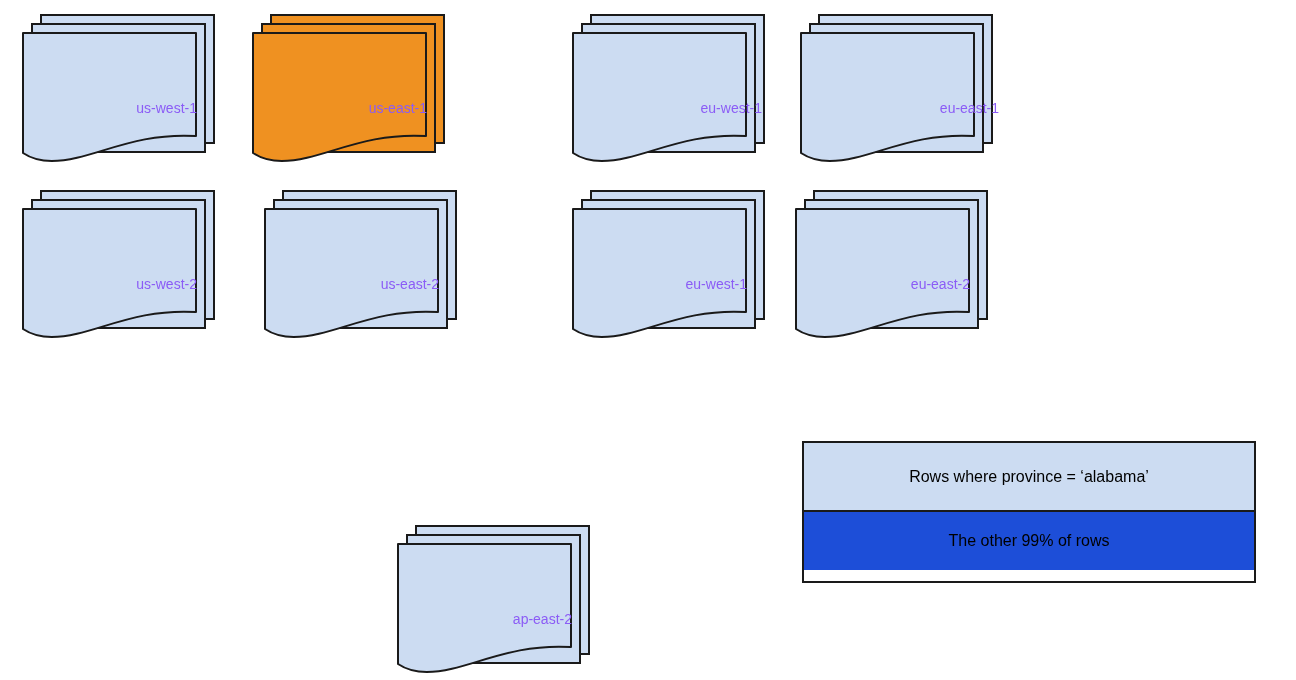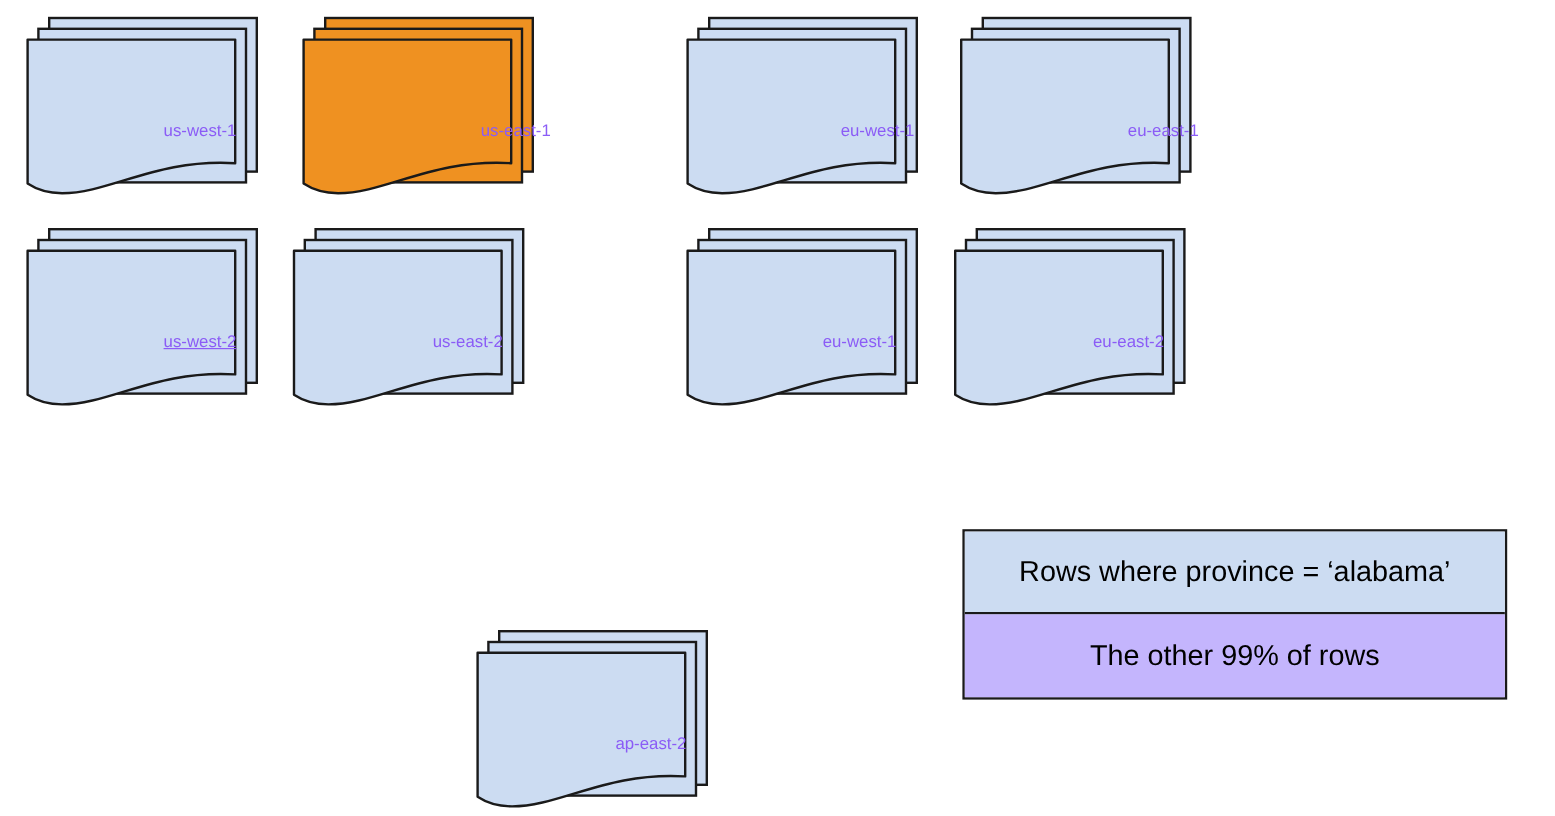--- a/index.html
+++ b/index.html
@@ -40,21 +40,21 @@
     position: absolute;
     box-sizing: border-box;
     border: 2px solid #1a1a1a;
   }
   .legend-row {
     box-sizing: border-box;
     display: flex;
     align-items: center;
     justify-content: center;
     font-family: "Liberation Sans", sans-serif;
-    font-size: 24px;
+    font-size: 16px;
     color: #000000;
     white-space: nowrap;
   }
   .legend-row.blue-row {
     border-bottom: 2px solid #1a1a1a;
   }
 </style>
 </head>
 <body>
 
@@ -66,21 +66,21 @@
         <path d="M 1 1 L 174 1 L 174 104 C 108.5 100, 70 129, 29.750000000000004 129 C 15.75 129, 7 125, 1 121 Z" transform="translate(0,18)" fill="#ccdcf2" stroke="#1a1a1a" stroke-width="2" stroke-linejoin="round"></path>
       </svg>
       <div class="doc-label" style="left: 0px; top: 85.6px; width: 175px;">us-west-1</div>
     </div>
     <div class="doc-stack" style="left: 252px; top: 14px; width: 193px; height: 148px;">
       <svg width="193" height="148" viewBox="0 0 193 148">
         <rect x="19" y="1" width="173" height="128" fill="#ef9121" stroke="#1a1a1a" stroke-width="2"></rect>
         <rect x="10" y="10" width="173" height="128" fill="#ef9121" stroke="#1a1a1a" stroke-width="2"></rect>
         <path d="M 1 1 L 174 1 L 174 104 C 108.5 100, 70 129, 29.750000000000004 129 C 15.75 129, 7 125, 1 121 Z" transform="translate(0,18)" fill="#ef9121" stroke="#1a1a1a" stroke-width="2" stroke-linejoin="round"></path>
       </svg>
-      <div class="doc-label" style="left: 0px; top: 85.6px; width: 175px; padding-left: 32px;">us-east-1</div>
+      <div class="doc-label" style="left: 0px; top: 85.6px; width: 175px;">us-east-1</div>
     </div>
     <div class="doc-stack" style="left: 572px; top: 14px; width: 193px; height: 148px;">
       <svg width="193" height="148" viewBox="0 0 193 148">
         <rect x="19" y="1" width="173" height="128" fill="#ccdcf2" stroke="#1a1a1a" stroke-width="2"></rect>
         <rect x="10" y="10" width="173" height="128" fill="#ccdcf2" stroke="#1a1a1a" stroke-width="2"></rect>
         <path d="M 1 1 L 174 1 L 174 104 C 108.5 100, 70 129, 29.750000000000004 129 C 15.75 129, 7 125, 1 121 Z" transform="translate(0,18)" fill="#ccdcf2" stroke="#1a1a1a" stroke-width="2" stroke-linejoin="round"></path>
       </svg>
       <div class="doc-label" style="left: 0px; top: 85.6px; width: 190px;">eu-west-1</div>
     </div>
     <div class="doc-stack" style="left: 800px; top: 14px; width: 193px; height: 148px;">
@@ -90,23 +90,23 @@
         <path d="M 1 1 L 174 1 L 174 104 C 108.5 100, 70 129, 29.750000000000004 129 C 15.75 129, 7 125, 1 121 Z" transform="translate(0,18)" fill="#ccdcf2" stroke="#1a1a1a" stroke-width="2" stroke-linejoin="round"></path>
       </svg>
       <div class="doc-label" style="left: 0px; top: 85.6px; width: 199px;">eu-east-1</div>
     </div>
     <div class="doc-stack" style="left: 22px; top: 190px; width: 193px; height: 148px;">
       <svg width="193" height="148" viewBox="0 0 193 148">
         <rect x="19" y="1" width="173" height="128" fill="#ccdcf2" stroke="#1a1a1a" stroke-width="2"></rect>
         <rect x="10" y="10" width="173" height="128" fill="#ccdcf2" stroke="#1a1a1a" stroke-width="2"></rect>
         <path d="M 1 1 L 174 1 L 174 104 C 108.5 100, 70 129, 29.750000000000004 129 C 15.75 129, 7 125, 1 121 Z" transform="translate(0,18)" fill="#ccdcf2" stroke="#1a1a1a" stroke-width="2" stroke-linejoin="round"></path>
       </svg>
-      <div class="doc-label" style="left: 0px; top: 85.6px; width: 175px; text-decoration: underline;">us-west-2</div>
+      <div class="doc-label" style="left: 0px; top: 85.6px; width: 175px;">us-west-2</div>
     </div>
-    <div class="doc-stack" style="left: 244px; top: 190px; width: 193px; height: 148px;">
+    <div class="doc-stack" style="left: 264px; top: 190px; width: 193px; height: 148px;">
       <svg width="193" height="148" viewBox="0 0 193 148">
         <rect x="19" y="1" width="173" height="128" fill="#ccdcf2" stroke="#1a1a1a" stroke-width="2"></rect>
         <rect x="10" y="10" width="173" height="128" fill="#ccdcf2" stroke="#1a1a1a" stroke-width="2"></rect>
         <path d="M 1 1 L 174 1 L 174 104 C 108.5 100, 70 129, 29.750000000000004 129 C 15.75 129, 7 125, 1 121 Z" transform="translate(0,18)" fill="#ccdcf2" stroke="#1a1a1a" stroke-width="2" stroke-linejoin="round"></path>
       </svg>
       <div class="doc-label" style="left: 0px; top: 85.6px; width: 175px;">us-east-2</div>
     </div>
     <div class="doc-stack" style="left: 572px; top: 190px; width: 193px; height: 148px;">
       <svg width="193" height="148" viewBox="0 0 193 148">
         <rect x="19" y="1" width="173" height="128" fill="#ccdcf2" stroke="#1a1a1a" stroke-width="2"></rect>
@@ -128,17 +128,17 @@
         <rect x="19" y="1" width="173" height="128" fill="#ccdcf2" stroke="#1a1a1a" stroke-width="2"></rect>
         <rect x="10" y="10" width="173" height="128" fill="#ccdcf2" stroke="#1a1a1a" stroke-width="2"></rect>
         <path d="M 1 1 L 174 1 L 174 104 C 108.5 100, 70 129, 29.750000000000004 129 C 15.75 129, 7 125, 1 121 Z" transform="translate(0,18)" fill="#ccdcf2" stroke="#1a1a1a" stroke-width="2" stroke-linejoin="round"></path>
       </svg>
       <div class="doc-label" style="left: 0px; top: 85.6px; width: 175px;">ap-east-2</div>
     </div>
     <div class="legend" style="left: 802px; top: 441px; width: 454px; height: 142px;">
       <div class="legend-row blue-row" style="background: rgb(204, 220, 242); height: 69px;">
         <span>Rows where province = ‘alabama’</span>
       </div>
-      <div class="legend-row" style="background: #c4b5fd; height: 69px;">
+      <div class="legend-row" style="background: #1d4ed8; height: 58px;">
         <span>The other 99% of rows</span>
       </div>
     </div>
   </div>
 
 </body></html>

